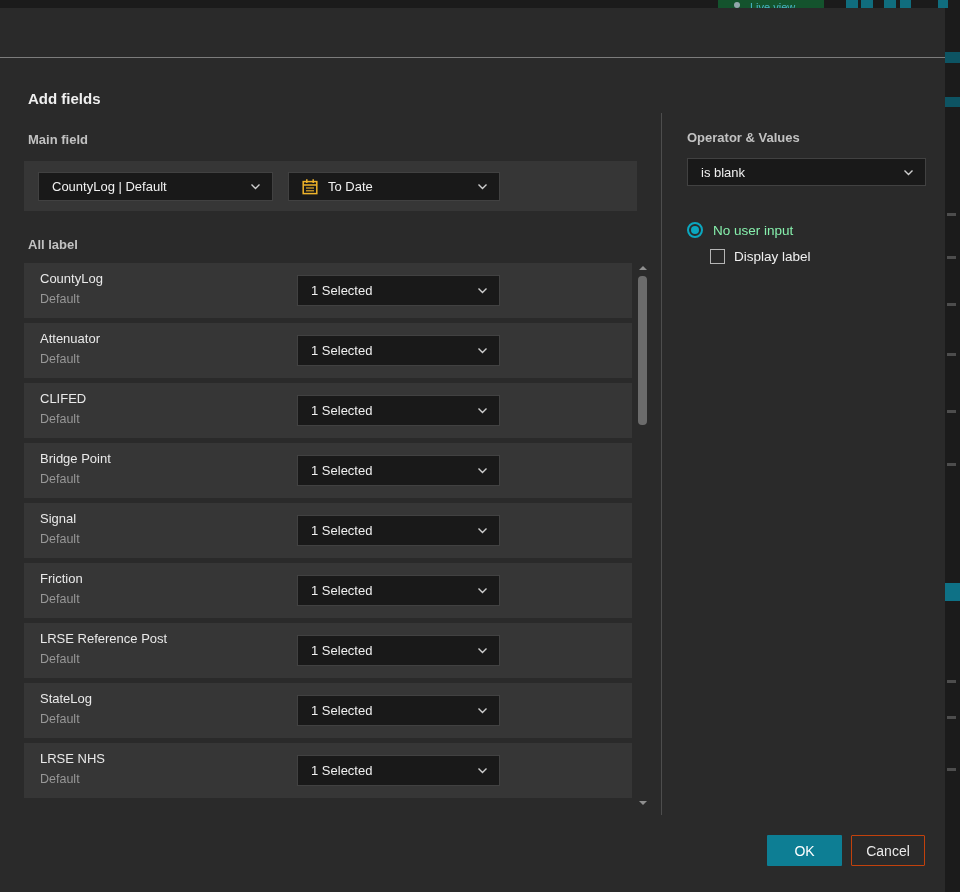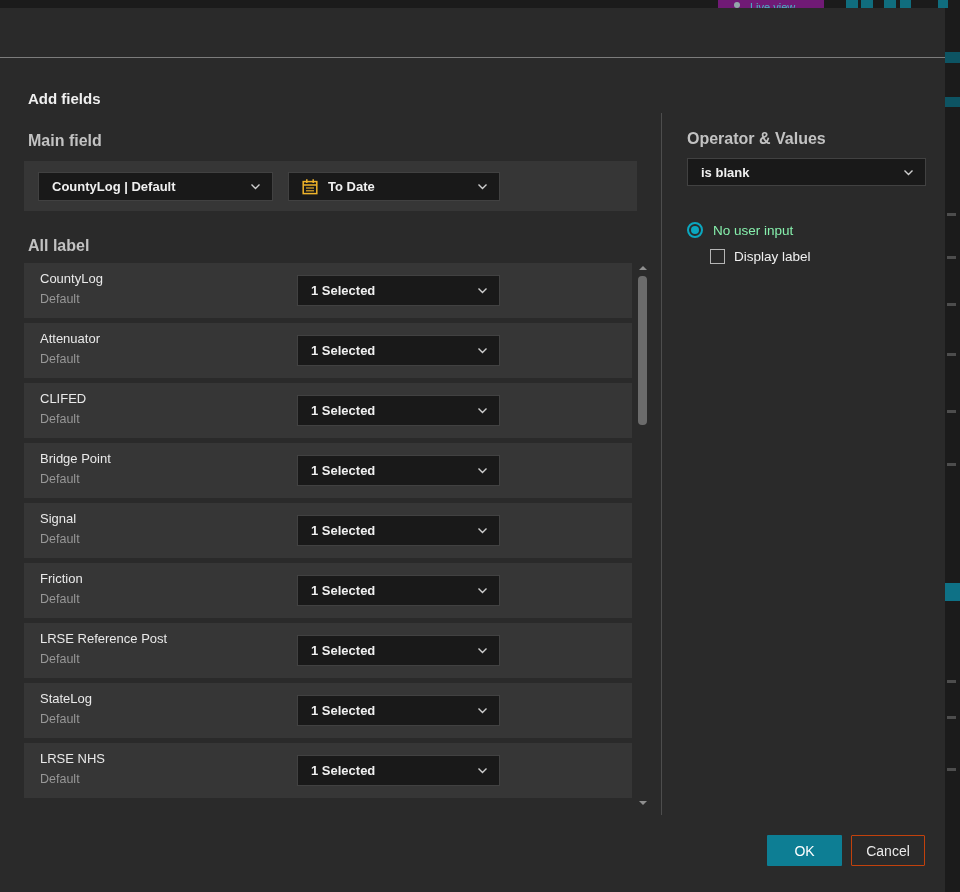--- a/index.html
+++ b/index.html
@@ -2,45 +2,45 @@
 <html><head>
 <meta charset="utf-8">
 <style>
   * { margin:0; padding:0; box-sizing:border-box; }
   html,body { background:#111; }
   body { font-family:"Liberation Sans", sans-serif; }
   .screen { position:relative; width:960px; height:892px; overflow:hidden; background:#1b1b1b; }
 
   
   .bg-top { position:absolute; left:0; top:0; width:960px; height:8px; background:#1b1b1b; overflow:hidden; }
-  .live-pill { position:absolute; left:718px; top:0; width:106px; height:8px; background:#701a75; overflow:hidden; }
+  .live-pill { position:absolute; left:718px; top:0; width:106px; height:8px; background:#14532d; overflow:hidden; }
   .live-dot { position:absolute; left:16px; top:2px; width:6px; height:6px; border-radius:50%; background:#93a7ab; }
   .live-text { position:absolute; left:32px; top:0px; font-size:11px; color:#49b6c5; line-height:14px; }
   .bg-sq { position:absolute; top:0; height:8px; background:#106d7e; }
   .bg-right { position:absolute; left:945px; top:8px; width:15px; height:884px; background:#1b1b1b; overflow:hidden; }
   .bgr-block { position:absolute; left:0; width:15px; }
   .bgr-teal { background:#0d5463; }
   .bgr-teal2 { background:#0e7186; }
   .bgr-mark { position:absolute; left:2px; width:9px; height:3px; background:#4d4d4d; }
 
   
   .dialog { position:absolute; left:0; top:8px; width:945px; height:884px; background:#2a2a2a; }
   .dlg-header { position:absolute; left:0; top:0; width:100%; height:49px; }
   .dlg-title { position:absolute; left:12px; top:0; line-height:49px; font-size:15.5px; font-weight:600; color:#f2f2f2; letter-spacing:.2px; }
   .close-btn { position:absolute; left:919px; top:12px; width:24px; height:24px; cursor:pointer; display:flex; align-items:center; justify-content:center; }
   .hdr-divider { position:absolute; left:0; top:49px; width:945px; height:1px; background:#7c7c7c; }
 
   .add-fields { position:absolute; left:28px; top:82px; font-size:15px; font-weight:700; color:#efefef; }
 
-  .sec-label { position:absolute; font-size:16px; font-weight:600; color:#c2c2c2; }
+  .sec-label { position:absolute; font-size:13px; font-weight:600; color:#c2c2c2; }
   .lbl-main { left:28px; top:124px; }
   .lbl-all { left:28px; top:229px; }
   .lbl-op { left:687px; top:122px; }
 
-  .dropdown { position:absolute; background:#191919; border:1px solid #414141; display:flex; align-items:center; cursor:pointer; color:#f0f0f0; font-size:13px;font-weight:bold; }
+  .dropdown { position:absolute; background:#191919; border:1px solid #414141; display:flex; align-items:center; cursor:pointer; color:#f0f0f0; font-size:13px; }
   .dropdown .dd-text { flex:1; padding-left:13px; white-space:nowrap; overflow:hidden; }
   .dropdown .chev { margin-right:11px; display:flex; align-items:center; }
 
   .main-box { position:absolute; left:24px; top:153px; width:613px; height:50px; background:#363636; }
   .dd-field { left:14px; top:11px; width:235px; height:29px; }
   .dd-date  { left:264px; top:11px; width:212px; height:29px; }
   .dd-date .cal { margin-left:12px; margin-right:9px; display:flex; align-items:center; }
   .dd-date .dd-text { padding-left:0; }
 
   .fields-list { position:absolute; left:24px; top:255px; width:608px; }

